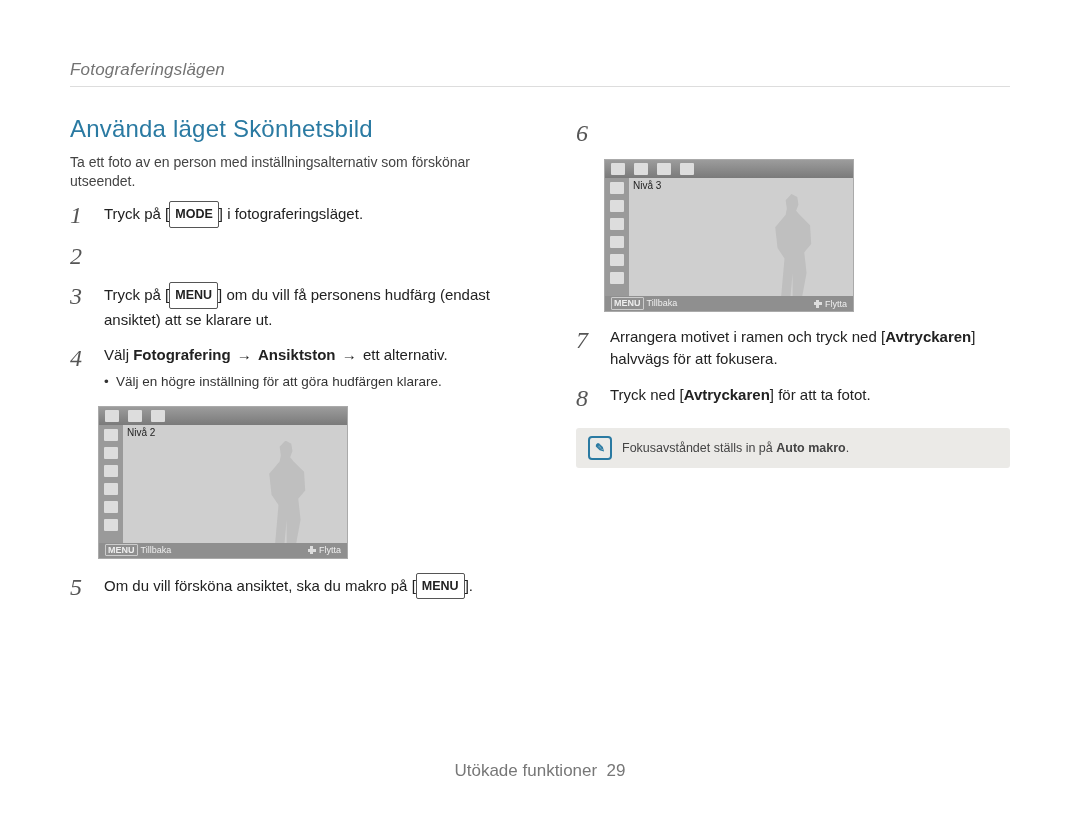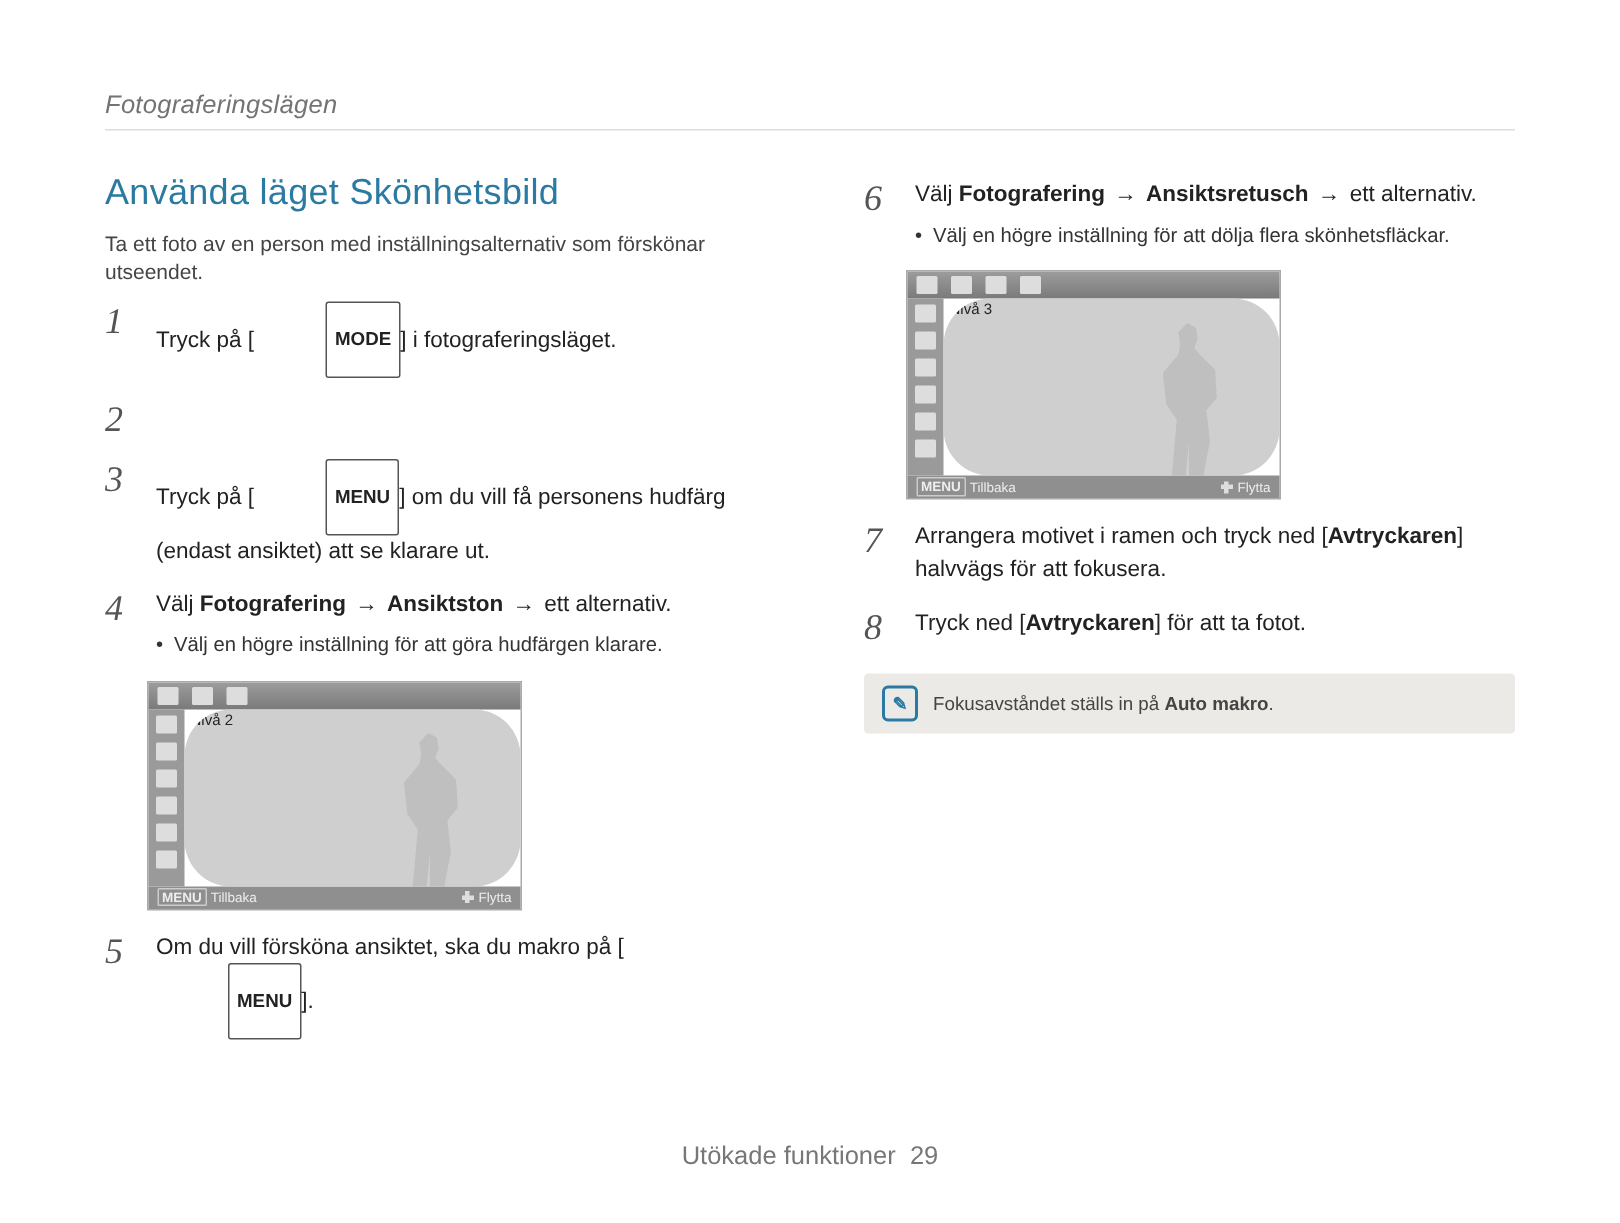--- a/index.html
+++ b/index.html
@@ -83,26 +83,25 @@
     content: "•";
     position: absolute;
     left: 0;
     top: 0;
   }
   .keycap {
     display: inline-block;
     border: 1px solid #555;
     font-weight: 700;
     font-size: 12.5px;
-    padding: 16px 5px;
+    padding: 4px 5px;
     border-radius: 2px;
     vertical-align: 1px;
     line-height: 1.35;
     background: #fff;
-    margin-left: 48px;
   }
   .arrow {
     padding: 0 2px;
   }
 
   
   .lcd-wrap {
     margin: 10px 0 6px 28px;
   }
   .lcd {
@@ -143,21 +142,20 @@
     width: 14px;
     height: 12px;
     background: #ddd;
     border-radius: 1px;
   }
   .lcd-canvas {
     flex: 1;
     background: #cfcfcf;
     position: relative;
     overflow: hidden;
-    border-radius: 31px;
   }
   .lcd-label {
     position: absolute;
     top: 2px;
     left: 4px;
     font-size: 10px;
     color: #222;
   }
   .silhouette {
     position: absolute;
@@ -320,24 +318,20 @@
         <div class="step-num">5</div>
         <div class="step-body">
           <span>Om du vill försköna ansiktet, ska du makro på [</span><span class="keycap">MENU</span><span>].</span>
         </div>
       </div>
     </div>
 
     <div class="col">
       <div class="step" style="margin-top:14px;">
         <div class="step-num">6</div>
-        <div class="step-body">
-          <span>Välj </span><b>Fotografering</b><span class="arrow"> → </span><b>Ansiktsretusch</b><span class="arrow"> → </span><span>ett alternativ.</span>
-          <div class="sub">Välj en högre inställning för att dölja flera skönhetsfläckar.</div>
-        </div>
       </div>
 
       <div class="lcd-wrap">
         <div class="lcd">
           <div class="lcd-top">
             <div class="ic"></div>
             <div class="ic"></div>
             <div class="ic"></div>
             <div class="ic"></div>
           </div>

